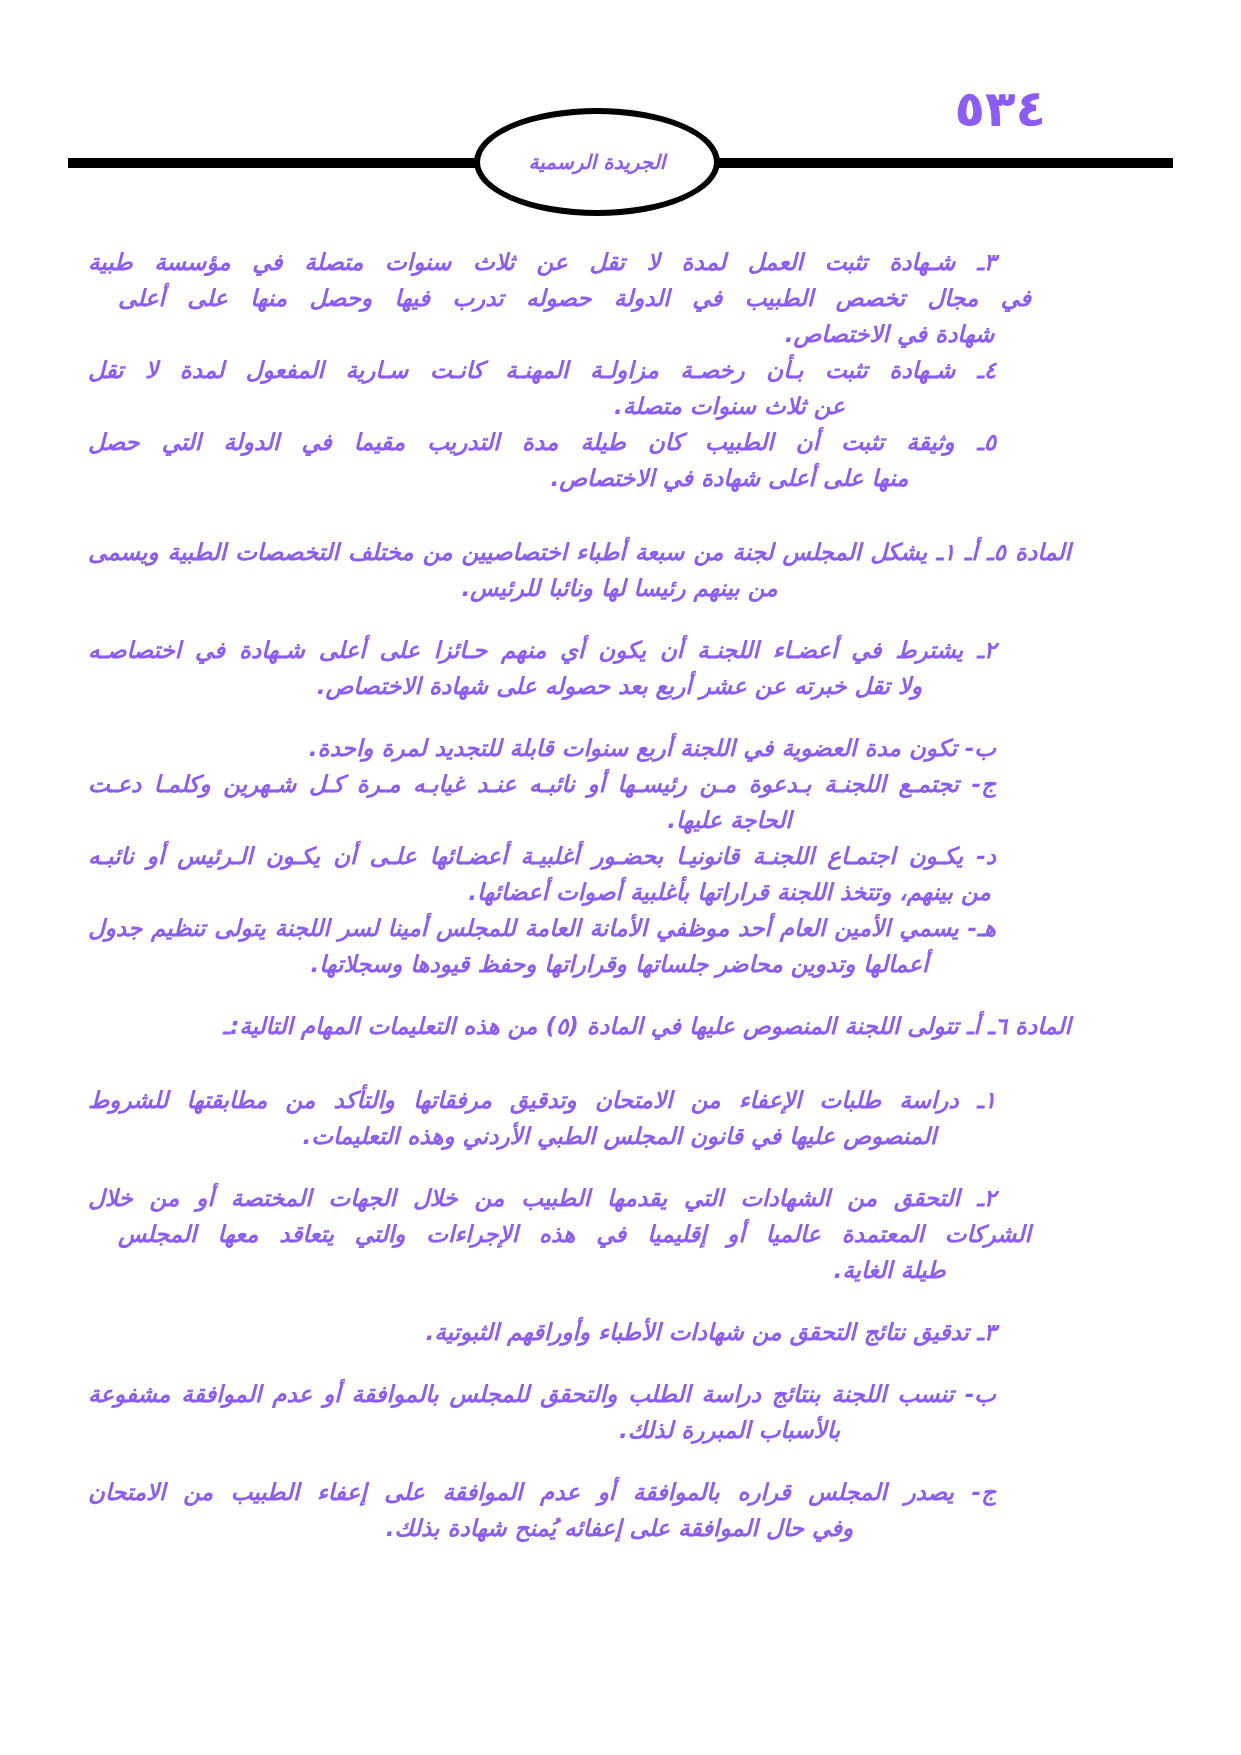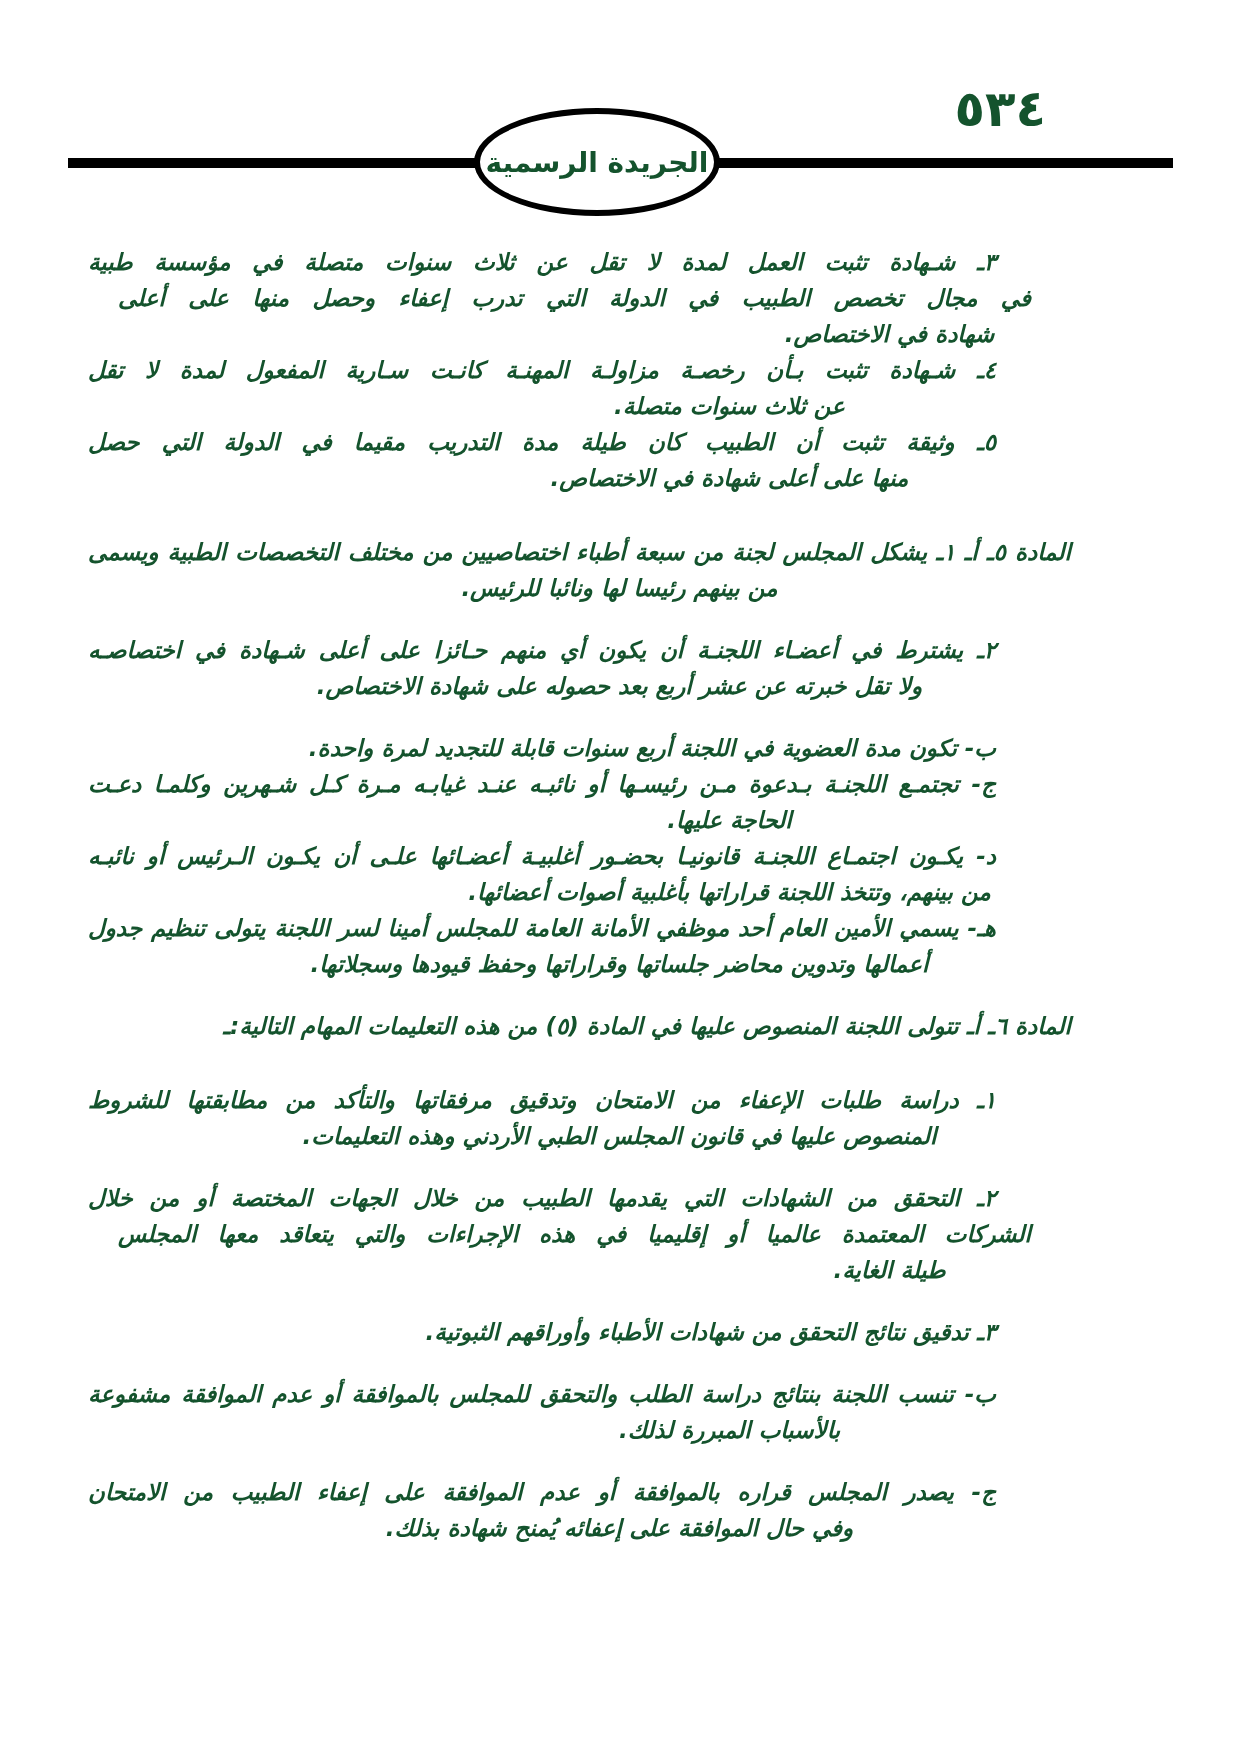--- a/index.html
+++ b/index.html
@@ -2,41 +2,41 @@
 <html lang="ar" dir="rtl"><head>
 <meta charset="utf-8">
 <style>
   html,body{margin:0;padding:0;background:#e8e8e8;}
   .page{
     position:relative;
     width:1241px;height:1755px;
     background:#ffffff;
     overflow:hidden;
     font-family:"DejaVu Sans", sans-serif;
-    color:#14532d;
+    color:#8b5cf6;
     margin:0 auto;
   }
   
   .pagenum{
     position:absolute;top:84px;right:195px;
     font-size:50px;font-weight:bold;line-height:1;
     direction:rtl;
   }
   .rule{
     position:absolute;top:158px;left:68px;width:1105px;height:10px;
     background:#000;
   }
   .oval{
     position:absolute;top:108px;left:474px;width:234px;height:96px;
     background:#fff;border:6px solid #000;border-radius:50%;
     display:flex;align-items:center;justify-content:center;
     z-index:2;
   }
   .oval-label{
-    font-size:28px;font-weight:bold;direction:rtl;white-space:nowrap;
+    font-size:20px;font-weight:bold;direction:rtl;white-space:nowrap;font-style:italic;
   }
   
   .doc{
     position:absolute;top:244px;left:0;right:0;
     padding:0 170px 0 88px;
     direction:rtl;
     font-weight:bold;
     font-size:23px;
     line-height:36px;
   }
@@ -60,21 +60,21 @@
 <div class="page">
 
   <div class="pagenum">٥٣٤</div>
   <div class="rule"></div>
   <div class="oval">
     <span class="oval-label">الجريدة الرسمية</span>
   </div>
 
   <div class="doc">
     <div class="ln item just">٣ـ شـهادة تثبت العمل لمدة لا تقل عن ثلاث سنوات متصلة في مؤسسة طبية</div>
-    <div class="ln cont just">في مجال تخصص الطبيب في الدولة التي تدرب إعفاء وحصل منها على أعلى</div>
+    <div class="ln cont just">في مجال تخصص الطبيب في الدولة حصوله تدرب فيها وحصل منها على أعلى</div>
     <div class="ln cl3">شهادة في الاختصاص.</div>
     <div class="ln item just">٤ـ شـهادة تثبت بـأن رخصـة مزاولـة المهنـة كانـت سـارية المفعول لمدة لا تقل</div>
     <div class="ln cl">عن ثلاث سنوات متصلة.</div>
     <div class="ln item just">٥ـ وثيقة تثبت أن الطبيب كان طيلة مدة التدريب مقيما في الدولة التي حصل</div>
     <div class="ln cl">منها على أعلى شهادة في الاختصاص.</div>
     <div class="ln just gap-lg">المادة ٥ـ أـ ١ـ يشكل المجلس لجنة من سبعة أطباء اختصاصيين من مختلف التخصصات الطبية ويسمى</div>
     <div class="ln cl2">من بينهم رئيسا لها ونائبا للرئيس.</div>
     <div class="ln item just gap">٢ـ يشترط في أعضـاء اللجنـة أن يكون أي منهم حـائزا على أعلى شـهادة في اختصاصـه</div>
     <div class="ln cl2">ولا تقل خبرته عن عشر أربع بعد حصوله على شهادة الاختصاص.</div>
     <div class="ln item right gap">ب- تكون مدة العضوية في اللجنة أربع سنوات قابلة للتجديد لمرة واحدة.</div>

